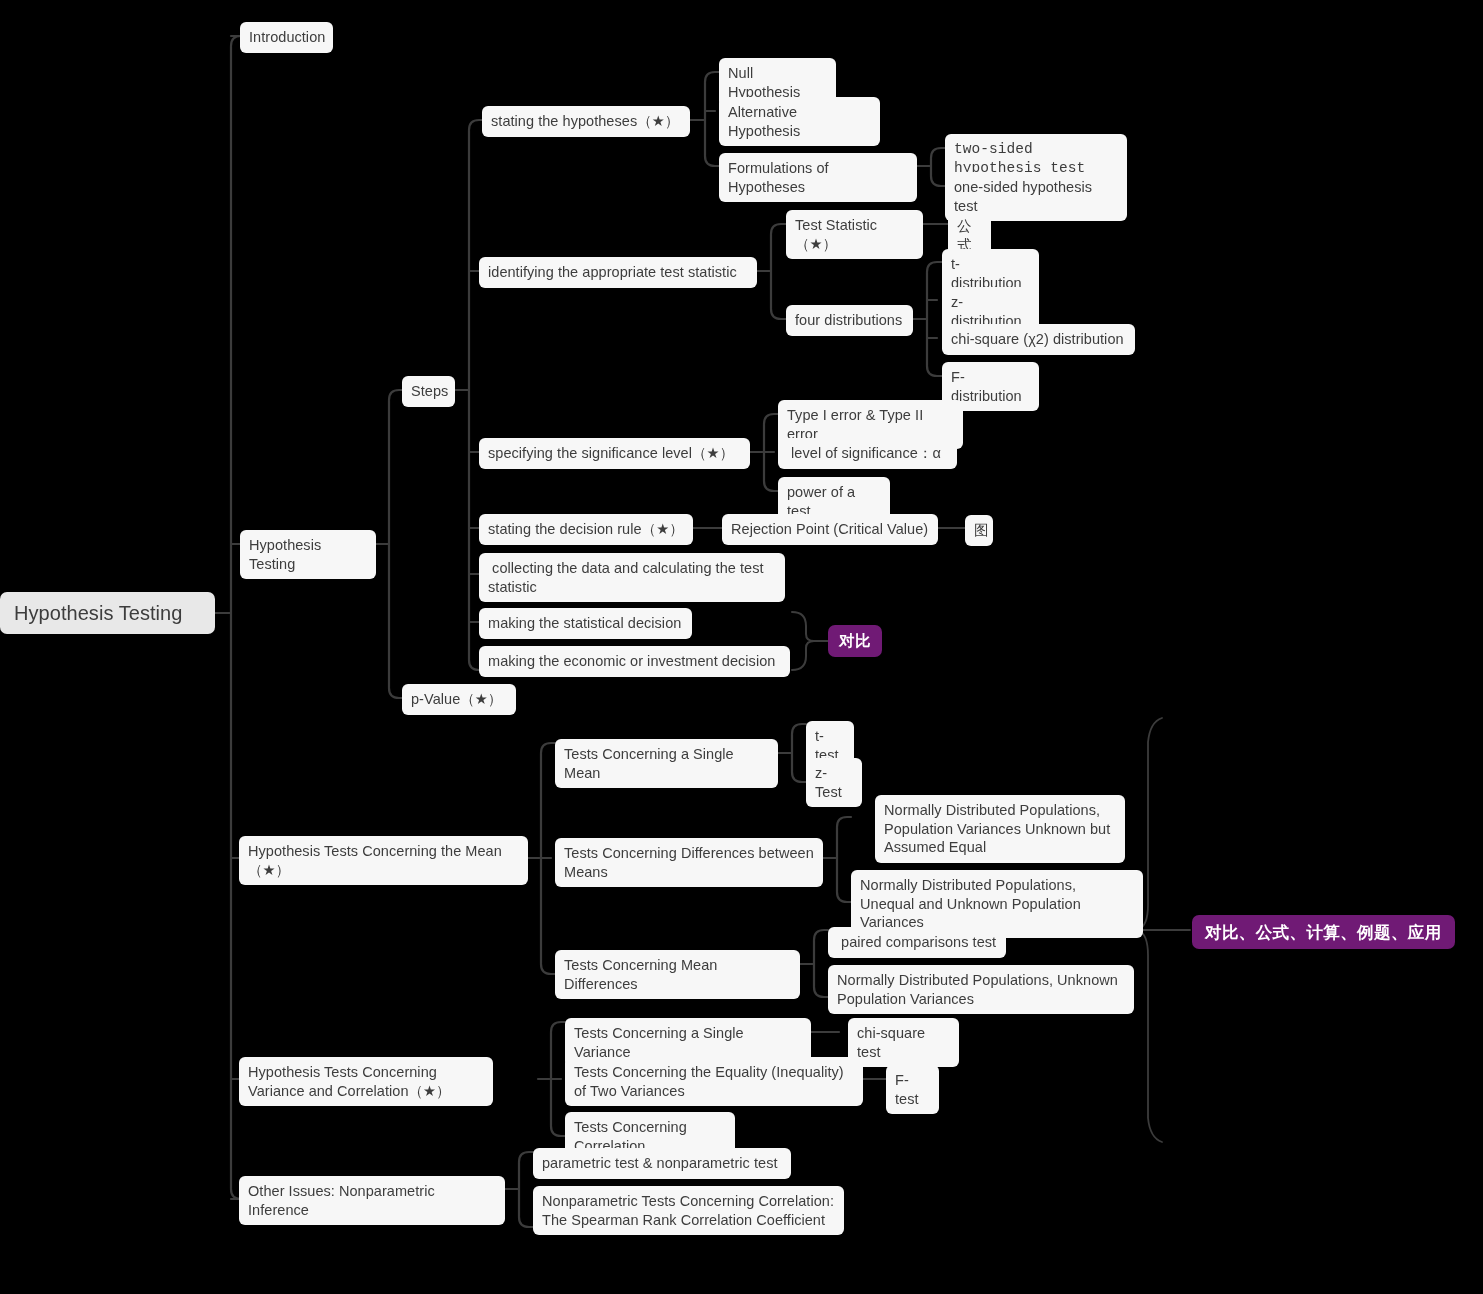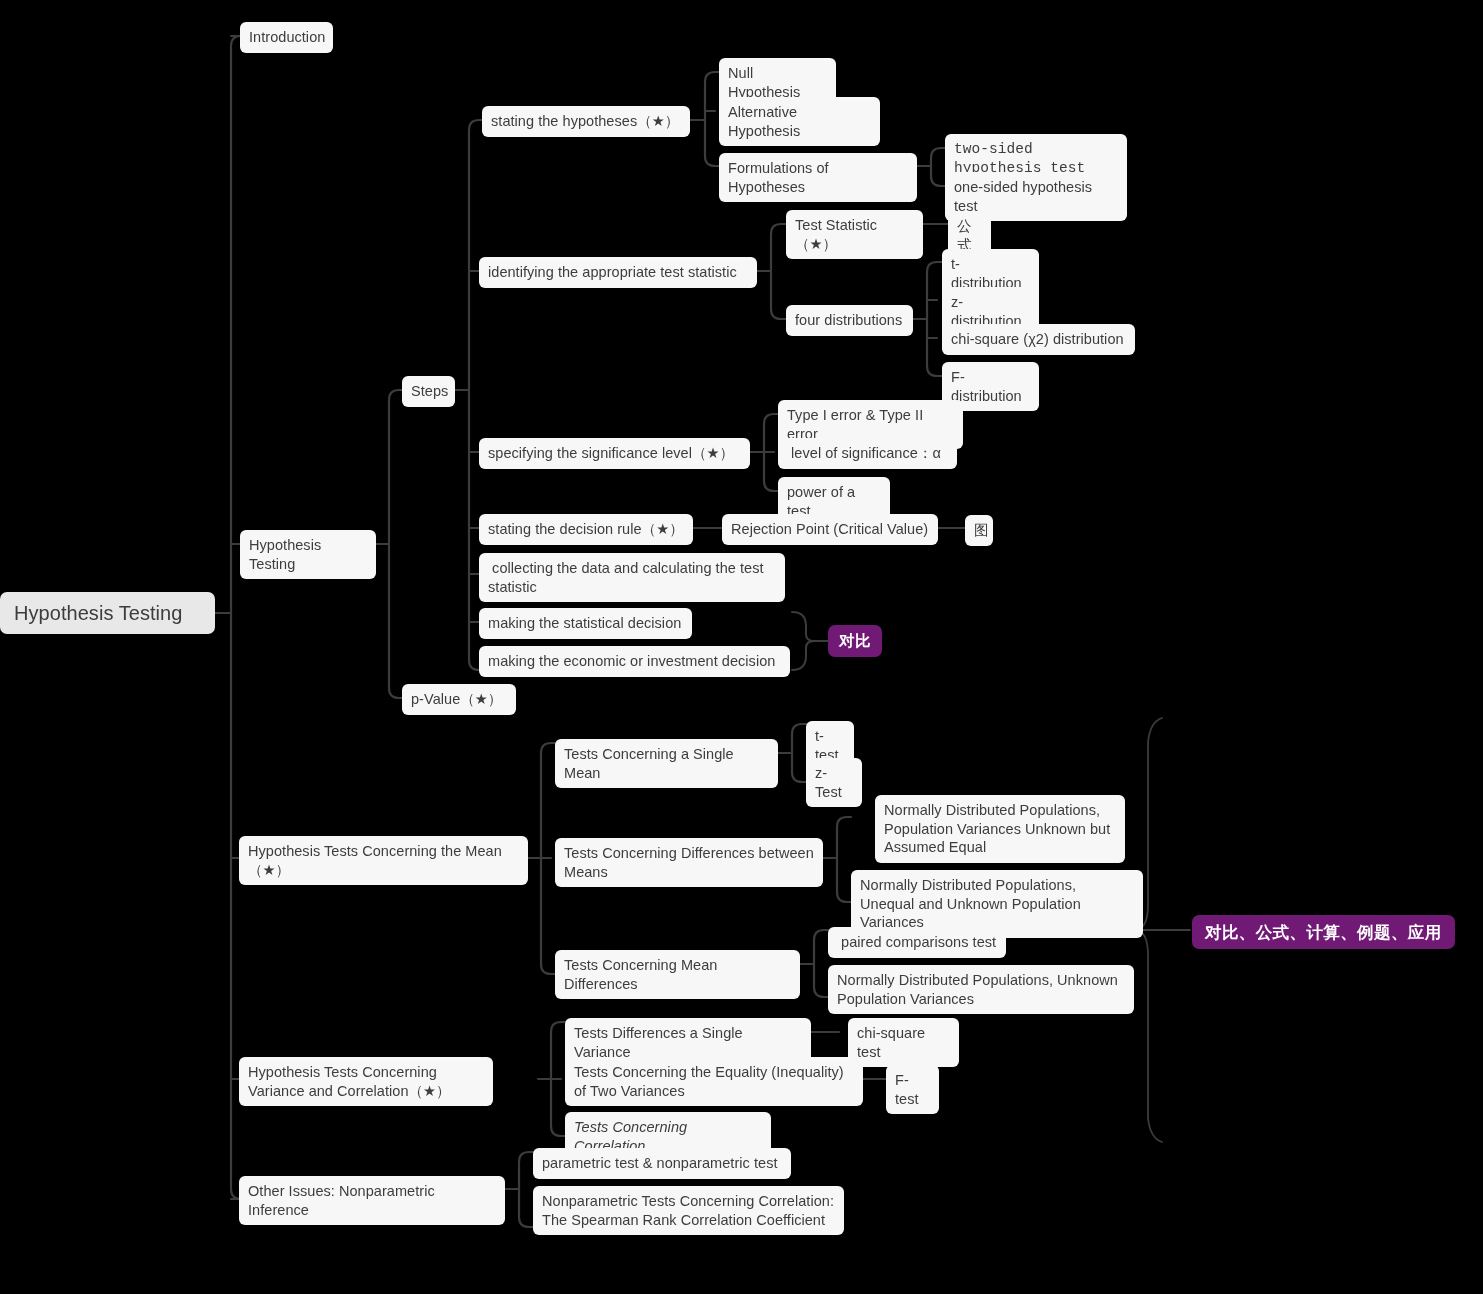--- a/index.html
+++ b/index.html
@@ -239,29 +239,29 @@
   <div class="node" style="left:851px;top:795px;width:250px;margin-left:24px;">Normally Distributed Populations, Population Variances Unknown but Assumed Equal</div>
 
   <div class="node" style="left:851px;top:870px;width:292px;">Normally Distributed Populations, Unequal and Unknown Population Variances</div>
 
   <div class="node" style="left:555px;top:950px;width:245px;">Tests Concerning Mean Differences</div>
 
   <div class="node" style="left:828px;top:927px;width:178px;"> paired comparisons test</div>
 
   <div class="node" style="left:828px;top:965px;width:306px;">Normally Distributed Populations, Unknown Population Variances</div>
 
-  <div class="node" style="left:565px;top:1018px;width:246px;">Tests Differences a Single Variance</div>
+  <div class="node" style="left:565px;top:1018px;width:246px;">Tests Concerning a Single Variance</div>
 
   <div class="node" style="left:839px;top:1018px;width:111px;margin-left:9px;">chi-square test</div>
 
   <div class="node" style="left:565px;top:1057px;width:298px;">Tests Concerning the Equality (Inequality) of Two Variances</div>
 
   <div class="node" style="left:886px;top:1065px;width:53px;">F-test</div>
 
-  <div class="node" style="left:565px;top:1112px;width:206px;font-style:italic;">Tests Concerning Correlation</div>
+  <div class="node" style="left:565px;top:1112px;width:170px;">Tests Concerning Correlation</div>
 
   <div class="node" style="left:533px;top:1148px;width:258px;">parametric test &amp; nonparametric test</div>
 
   <div class="node" style="left:533px;top:1186px;width:311px;">Nonparametric Tests Concerning Correlation: The Spearman Rank Correlation Coefficient</div>
 
   <div class="badge big" style="left:1192px;top:915px;">对比、公式、计算、例题、应用</div>
 
 </div>
 
 </body></html>

